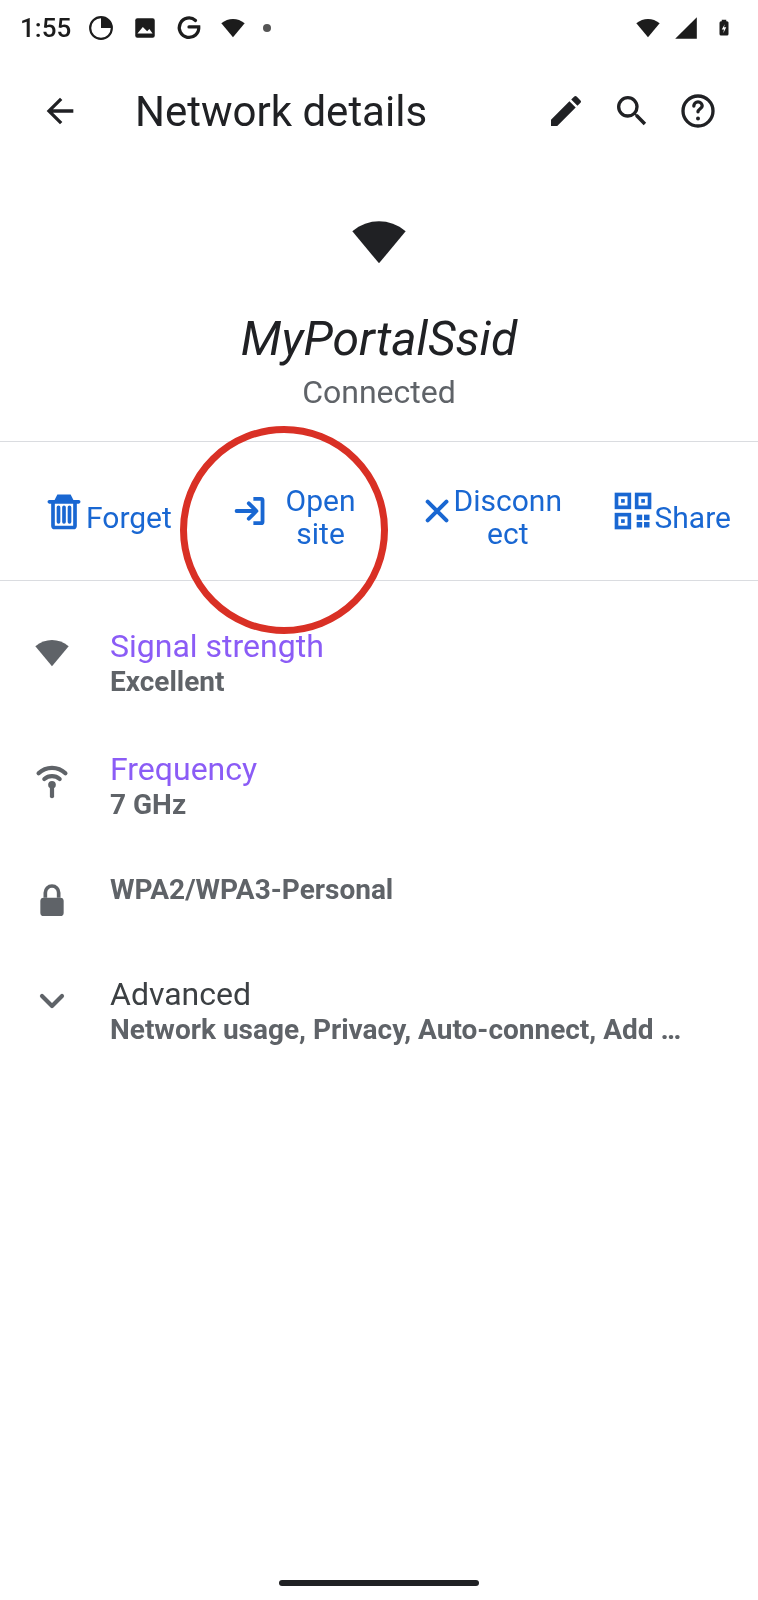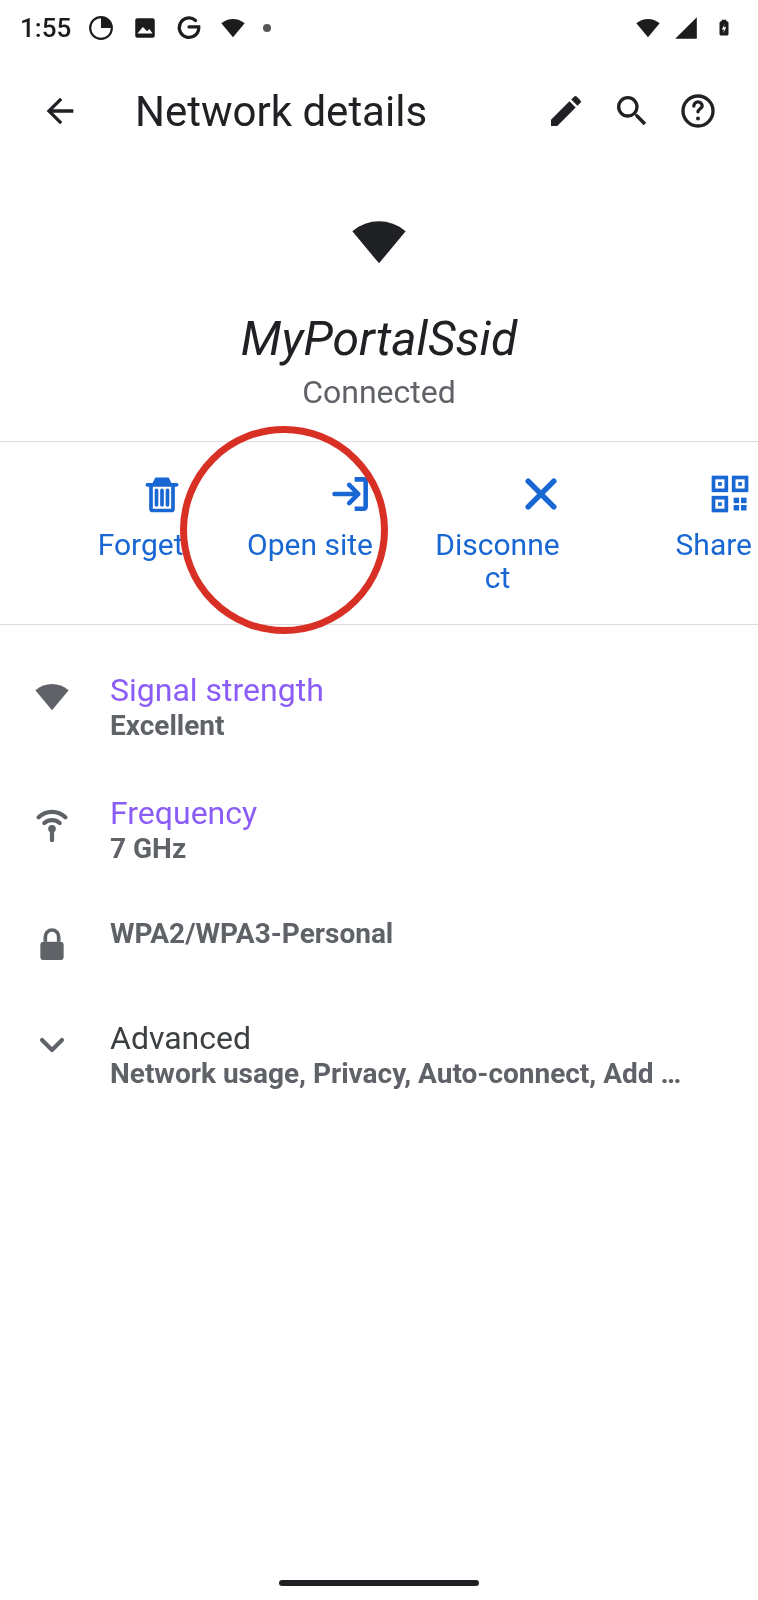--- a/index.html
+++ b/index.html
@@ -13,21 +13,21 @@
   .app-bar { height: 110px; display: flex; align-items: center; padding: 0 29px; gap: 4px; }
   .app-bar .title { flex: 0 0 auto; font-size: 42px; font-weight: 400; margin-left: 40px; }
   .app-bar .spacer { flex: 1; }
   .icon-btn { width: 62px; height: 62px; display:flex; align-items:center; justify-content:center; border:none; background:none; cursor:pointer; }
 
   .header-block { text-align: center; padding: 44px 0 30px 0; }
   .big-wifi { display:flex; justify-content:center; margin-bottom: 36px; }
   .ssid { font-size: 48px; font-weight: 400; font-style: italic; }
   .conn-status { font-size: 32px; color: #5f6368; margin-top: 6px; }
   .actions-row { display: flex; border-top:1px solid #dadce0; border-bottom:1px solid #dadce0; position:relative; padding: 8px 0; }
-  .action { flex:1; display:flex; flex-direction:column; align-items:flex-end; justify-content:flex-start; padding: 22px 6px 22px 6px; color:#1967d2; cursor:pointer;margin-left:36px; }
+  .action { flex:1; display:flex; flex-direction:row; align-items:center; justify-content:flex-start; padding: 22px 6px 22px 6px; color:#1967d2; cursor:pointer;margin-left:36px; }
   .action .lbl { font-size: 30px; margin-top: 12px; text-align:center; line-height: 1.1; max-width: 130px; word-break: break-word; }
   .action svg { width: 44px; height: 44px; }
   .highlight-ring { position:absolute; border:7px solid #d93025; border-radius:50%; width: 208px; height: 208px; left: 180px; top: -16px; pointer-events:none; }
 
   .detail-list { padding-top: 20px; }
   .detail-row { display:flex; align-items:flex-start; padding: 26px 24px; gap: 30px; cursor:default; }
   .detail-row.interactive { cursor:pointer; }
   .detail-icon { width: 56px; display:flex; justify-content:center; padding-top:6px; }
   .detail-text .primary { font-size: 32px; color:#8b5cf6; }
   .detail-text .secondary { font-size: 28px; color:#5f6368; margin-top: 0px; font-weight: bold; }

